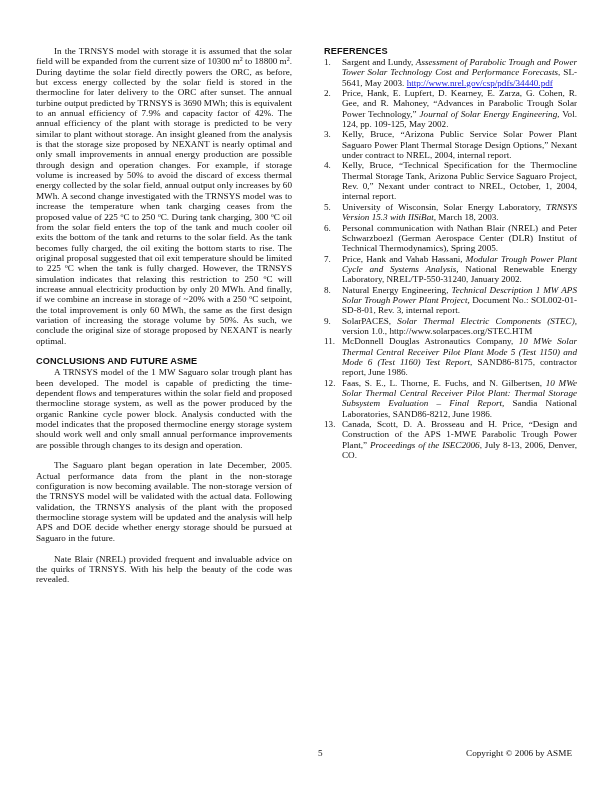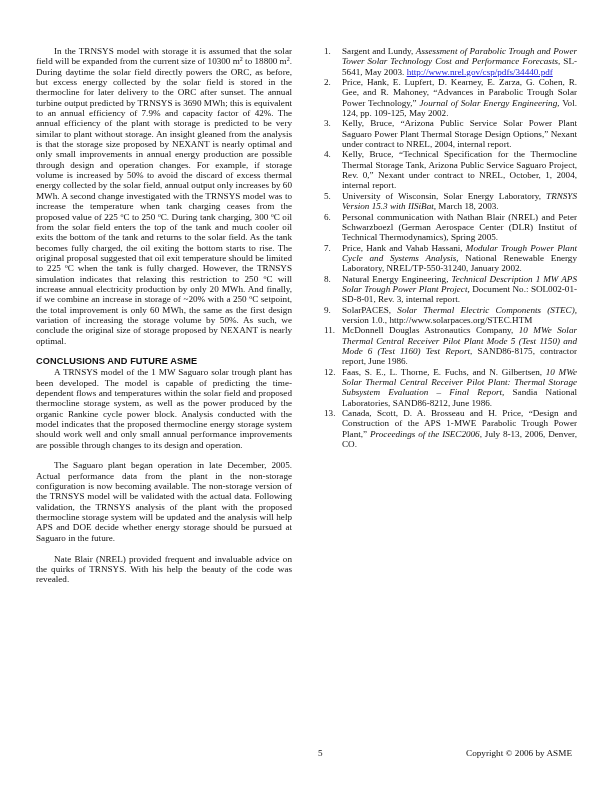--- a/index.html
+++ b/index.html
@@ -30,20 +30,21 @@
   <div class="gap"></div>
   <h2>CONCLUSIONS AND FUTURE ASME</h2>
   <p class="indent">A TRNSYS model of the 1 MW Saguaro solar trough plant has been developed.  The model is capable of predicting the time-dependent flows and temperatures within the solar field and proposed thermocline storage system, as well as the power produced by the organic Rankine cycle power block.  Analysis conducted with the model indicates that the proposed thermocline energy storage system should work well and only small annual performance improvements are possible through changes to its design and operation.</p>
   <div class="gap"></div>
   <p class="indent">The Saguaro plant began operation in late December, 2005.  Actual performance data from the plant in the non-storage configuration is now becoming available.  The non-storage version of the TRNSYS model will be validated with the actual data.  Following validation, the TRNSYS analysis of the plant with the proposed thermocline storage system will be updated and the analysis will help APS and DOE decide whether energy storage should be pursued at Saguaro in the future.</p>
   <div class="gap"></div>
   <p class="indent">Nate Blair (NREL) provided frequent and invaluable advice on the quirks of TRNSYS.  With his help the beauty of the code was revealed.</p>
 </div>
 
 <div class="col col-right">
+  <h2>REFERENCES</h2>
   <ol>
     <li><span class="num">1.</span><span>Sargent and Lundy, </span><i>Assessment of Parabolic Trough and Power Tower Solar Technology Cost and Performance Forecasts</i><span>, SL-5641, May 2003. </span><a>http://www.nrel.gov/csp/pdfs/34440.pdf</a></li>
     <li><span class="num">2.</span><span>Price, Hank, E. Lupfert, D. Kearney, E. Zarza, G. Cohen, R. Gee, and R. Mahoney, “Advances in Parabolic Trough Solar Power Technology,” </span><i>Journal of Solar Energy Engineering</i><span>, Vol. 124, pp. 109-125, May 2002.</span></li>
     <li><span class="num">3.</span><span>Kelly, Bruce, “Arizona Public Service Solar Power Plant Saguaro Power Plant Thermal Storage Design Options,” Nexant under contract to NREL, 2004, internal report.</span></li>
     <li><span class="num">4.</span><span>Kelly, Bruce, “Technical Specification for the Thermocline Thermal Storage Tank, Arizona Public Service Saguaro Project, Rev. 0,” Nexant under contract to NREL, October, 1, 2004, internal report.</span></li>
     <li><span class="num">5.</span><span>University of Wisconsin, Solar Energy Laboratory, </span><i>TRNSYS Version 15.3 with IISiBat,</i><span> March 18, 2003.</span></li>
     <li><span class="num">6.</span><span>Personal communication with Nathan Blair (NREL) and Peter Schwarzboezl (German Aerospace Center (DLR) Institut of Technical Thermodynamics), Spring 2005.</span></li>
     <li><span class="num">7.</span><span>Price, Hank and Vahab Hassani, </span><i>Modular Trough Power Plant Cycle and Systems Analysis,</i><span> National Renewable Energy Laboratory, NREL/TP-550-31240, January 2002.</span></li>
     <li><span class="num">8.</span><span>Natural Energy Engineering, </span><i>Technical Description 1 MW APS Solar Trough Power Plant Project,</i><span> Document No.: SOL002-01-SD-8-01, Rev. 3, internal report.</span></li>
     <li><span class="num">9.</span><span>SolarPACES, </span><i>Solar Thermal Electric Components (STEC),</i><span> version 1.0., http://www.solarpaces.org/STEC.HTM</span></li>

